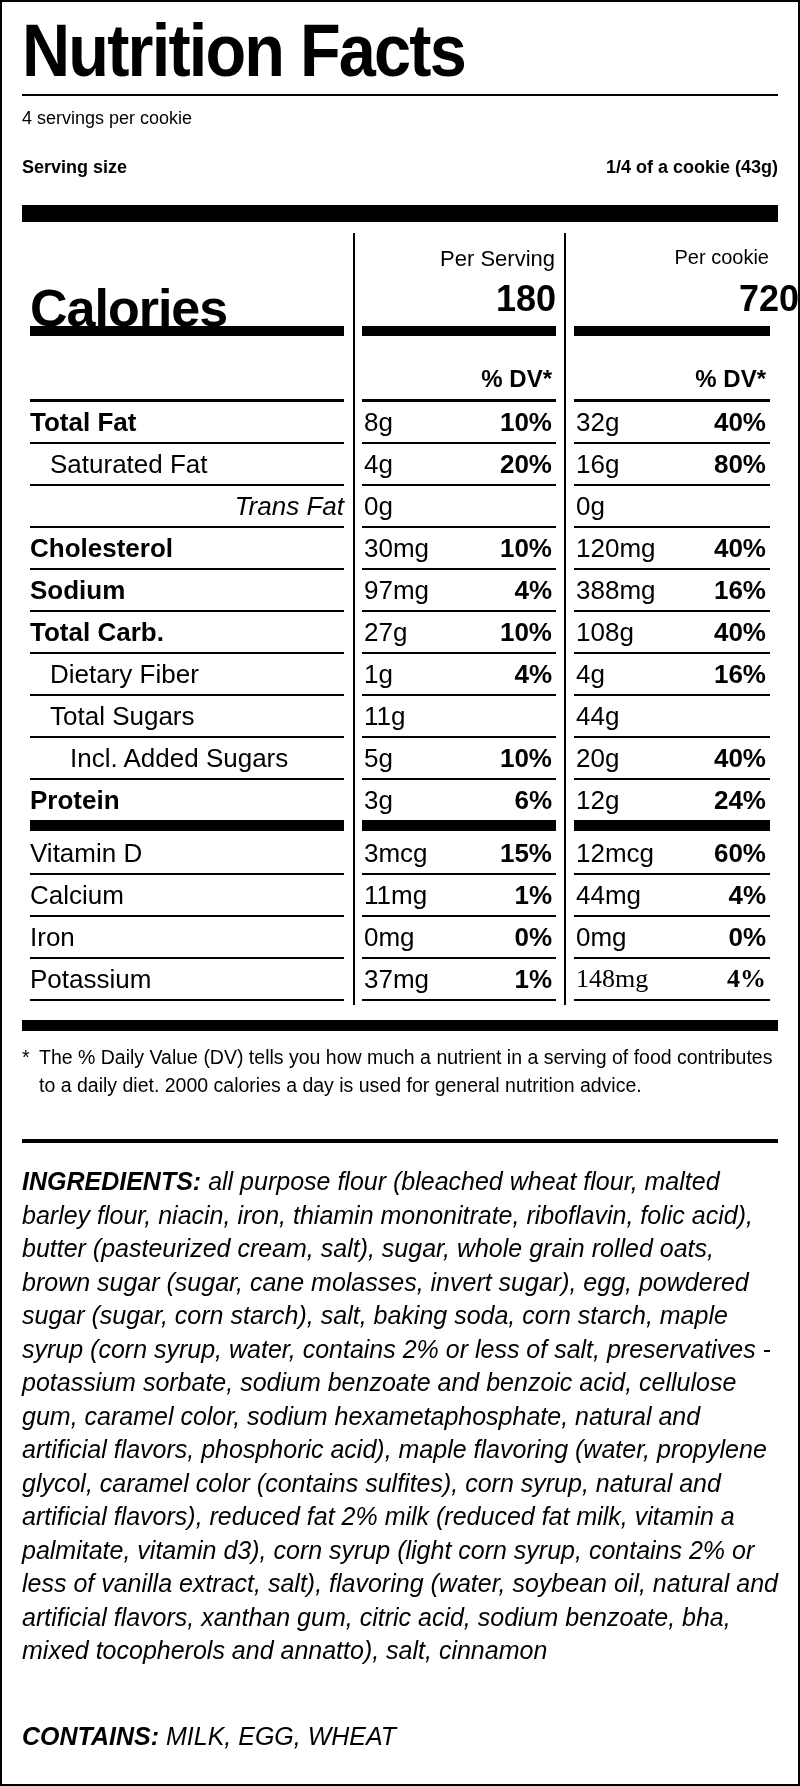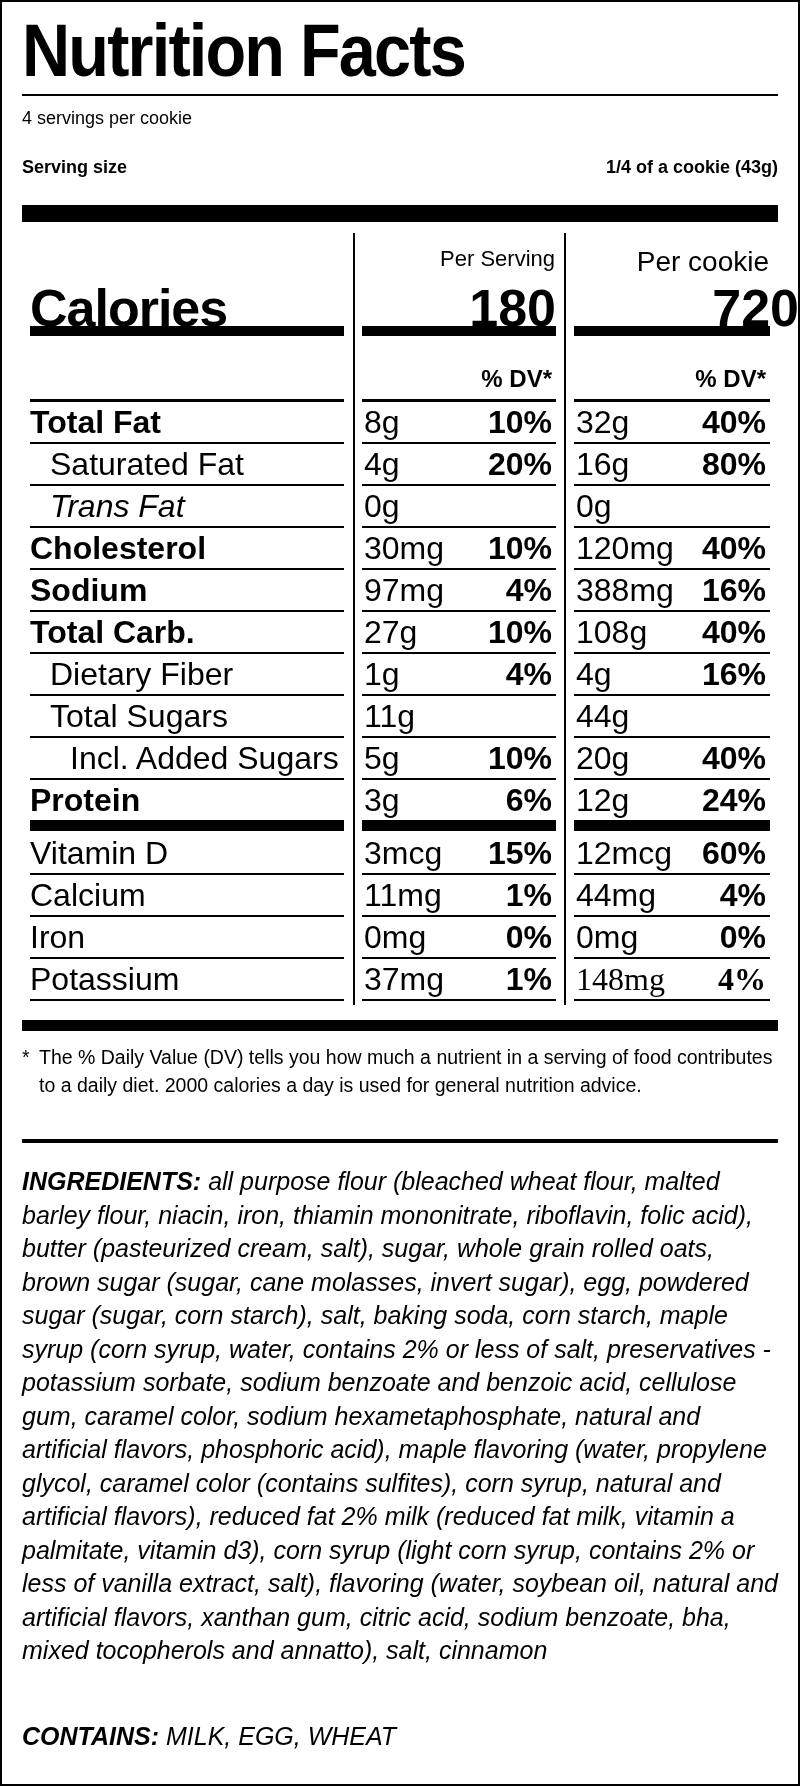--- a/index.html
+++ b/index.html
@@ -5,28 +5,28 @@
   html, body { margin:0; padding:0; background:#fff; }
   body { width:800px; height:1786px; position:relative; overflow:hidden;
          font-family:"Liberation Sans", sans-serif; color:#000; }
   .frame { position:absolute; left:0; top:0; width:796px; height:1782px; border:2px solid #000; }
   .abs { position:absolute; }
   .title { left:22px; top:14px; font-size:74px; font-weight:bold; letter-spacing:-2px; transform:scaleX(0.9); transform-origin:left; white-space:nowrap; line-height:1; }
   .rule { position:absolute; background:#000; }
   .t26 { font-size:18px; white-space:nowrap; }
   .b { font-weight:bold; }
   .vline { position:absolute; width:2px; background:#000; top:233px; height:772px; }
-  .row { position:absolute; height:42px; border-bottom:2px solid #000; box-sizing:border-box; font-size:32px; line-height:40px; white-space:nowrap; }
+  .row { position:absolute; height:42px; border-bottom:2px solid #000; box-sizing:border-box; font-size:26px; line-height:40px; white-space:nowrap; }
   .row .amt { position:absolute; left:2px; }
   .row .pct { position:absolute; right:4px; font-weight:bold; }
   .thick { border-bottom:11px solid #000; }
   .ind1 { padding-left:20px; }
   .ind2 { padding-left:40px; }
   .cal-label { font-size:52px; font-weight:bold; letter-spacing:-1px; }
-  .cal-num { font-size:52px; font-weight:bold; text-align:right; }
+  .cal-num { font-size:36px; font-weight:bold; text-align:right; }
   .foot { font-size:19.5px; line-height:28px; }
   .ingr { font-size:25px; line-height:33.5px;font-style:italic; }
 </style>
 </head>
 <body>
 
 <div class="frame"></div>
 
 <div class="abs title">Nutrition Facts</div>
 <div class="rule" style="left:22px; top:94px; width:756px; height:2px;"></div>
@@ -40,33 +40,33 @@
 <div class="vline" style="left:353px;"></div>
 <div class="vline" style="left:564px;"></div>
 
 <div class="abs cal-label" style="left:30px; top:278px;">Calories</div>
 <div class="rule" style="left:30px; top:326px; width:314px; height:10px;"></div>
 
 <div class="abs t26" style="left:362px; width:193px; top:246px; font-size:22px; text-align:right;">Per Serving</div>
 <div class="abs cal-num" style="left:362px; width:194px; top:278px;">180</div>
 <div class="rule" style="left:362px; top:326px; width:194px; height:10px;"></div>
 
-<div class="abs t26" style="left:574px; width:195px; top:246px; font-size:28px; text-align:right;">Per cookie</div>
+<div class="abs t26" style="left:574px; width:195px; top:246px; font-size:20px; text-align:right;">Per cookie</div>
 <div class="abs cal-num" style="left:604px; width:195px; top:278px;">720</div>
 <div class="rule" style="left:574px; top:326px; width:196px; height:10px;"></div>
 
 <div class="abs t26 b" style="left:362px; width:190px; top:365px; text-align:right; font-size:24px;">% DV*</div>
 <div class="abs t26 b" style="left:574px; width:192px; top:365px; text-align:right; font-size:24px;">% DV*</div>
 <div class="rule" style="left:30px; top:399px; width:314px; height:3px;"></div>
 <div class="rule" style="left:362px; top:399px; width:194px; height:3px;"></div>
 <div class="rule" style="left:574px; top:399px; width:196px; height:3px;"></div>
 
 <div class="row b" style="left:30px; width:314px; top:402px;">Total Fat</div>
 <div class="row ind1" style="left:30px; width:314px; top:444px;">Saturated Fat</div>
-<div class="row ind1" style="left:30px; width:314px; top:486px; font-style:italic;">Trans Fat</div>
+<div class="row ind1" style="left:30px; width:314px; top:486px; font-style:italic;text-align:right;">Trans Fat</div>
 <div class="row b" style="left:30px; width:314px; top:528px;">Cholesterol</div>
 <div class="row b" style="left:30px; width:314px; top:570px;">Sodium</div>
 <div class="row b" style="left:30px; width:314px; top:612px;">Total Carb.</div>
 <div class="row ind1" style="left:30px; width:314px; top:654px;">Dietary Fiber</div>
 <div class="row ind1" style="left:30px; width:314px; top:696px;">Total Sugars</div>
 <div class="row ind2" style="left:30px; width:314px; top:738px;">Incl. Added Sugars</div>
 <div class="row b thick" style="left:30px; width:314px; top:780px; height:51px;">Protein</div>
 
 <div class="row" style="left:30px; width:314px; top:833px;">Vitamin D</div>
 <div class="row" style="left:30px; width:314px; top:875px;">Calcium</div>

